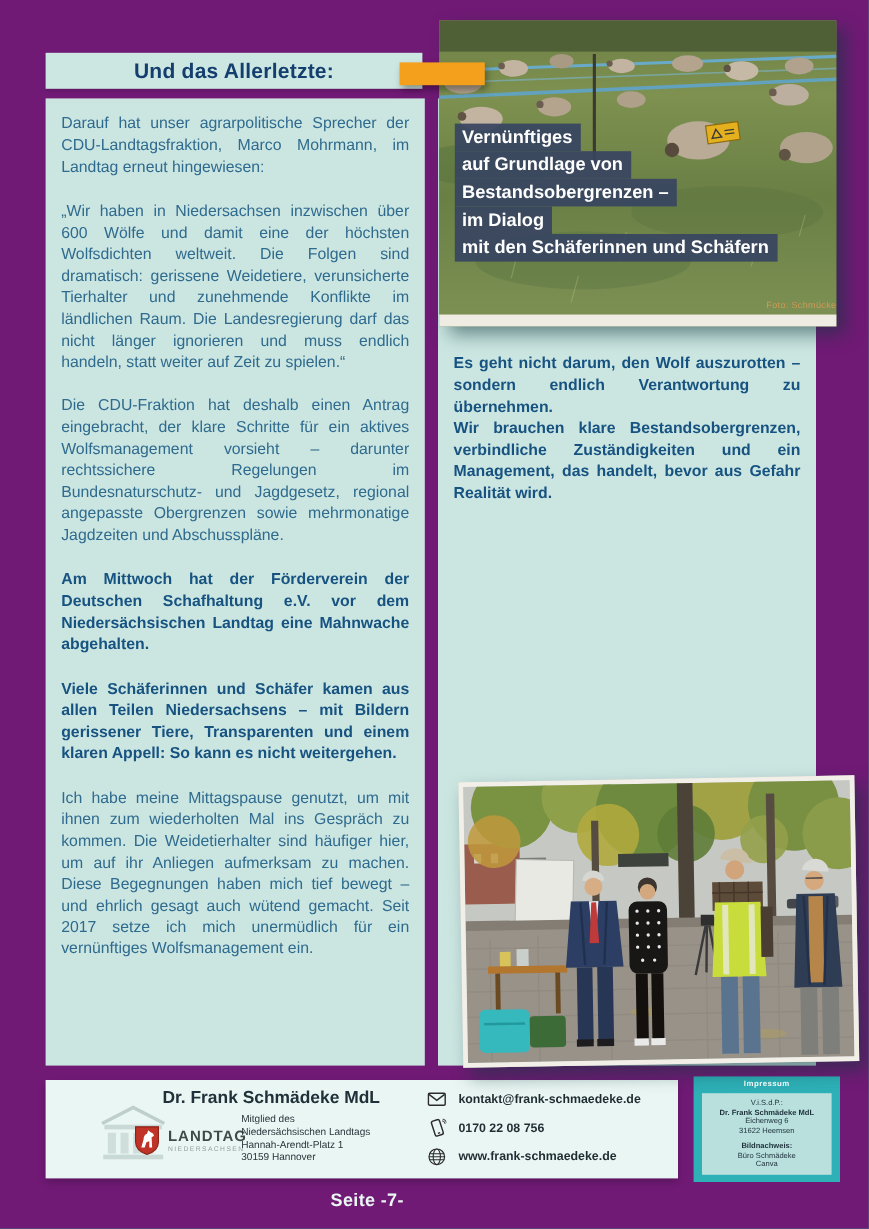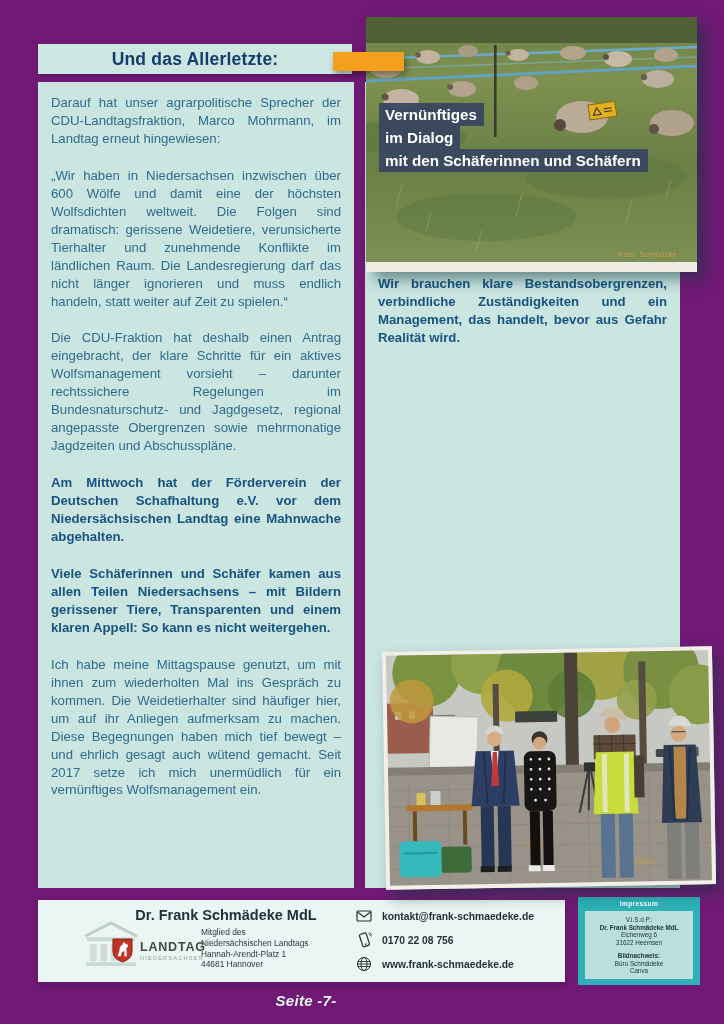--- a/index.html
+++ b/index.html
@@ -22,21 +22,21 @@
   .col p.bold{font-weight:bold;color:#175381;}
   .col p.tight{margin-top:-19px;}
 
   
   .top-photo{left:366px;top:17px;width:331px;height:245px;border-bottom:10px solid #EFECE3;
              z-index:20;box-shadow:8px 7px 14px rgba(13,56,60,.55);background:#74884a;}
   .top-photo svg{display:block;}
   .overlay-lines{left:13px;top:86px;}
   .overlay-lines span{display:table;background:rgba(56,69,97,.93);color:#fff;font-weight:bold;
                       font-size:15.2px;line-height:16px;padding:3.5px 7px 3.5px 6px;white-space:nowrap;}
-  .photo-credit{right:20px;bottom:3px;font-size:7.5px;color:#CF9A55;letter-spacing:.3px;}
+  .photo-credit{right:0;bottom:3px;font-size:7.5px;color:#CF9A55;letter-spacing:.3px;}
 
   
   .bottom-photo{left:384px;top:649px;width:322px;height:230px;border:4px solid #F2EFE8;
                 transform:rotate(-1deg);z-index:20;box-shadow:6px 8px 14px rgba(13,56,60,.5);background:#c6c9c3;}
   .bottom-photo svg{display:block;}
 
   
   .footer-main{left:38px;top:900px;width:527px;height:82px;background:#EAF6F3;box-shadow:0 3px 6px rgba(0,0,0,.2);}
   .f-title{left:88px;top:7px;width:200px;text-align:center;font-size:14.5px;font-weight:bold;color:#20313A;}
   .f-address{left:163px;top:27px;font-size:8.4px;line-height:10.8px;color:#2A363C;}
@@ -46,21 +46,21 @@
   .contact-row .txt{font-size:10.3px;font-weight:bold;color:#1F2D33;}
   .c1{left:306px;top:8px;} .c2{left:306px;top:32px;} .c3{left:306px;top:56px;}
 
   .impressum{left:578px;top:897px;width:122px;height:88px;background:#2DB0B6;}
   .imp-title{left:0;top:3px;width:122px;text-align:center;font-size:6.5px;font-weight:bold;color:#fff;letter-spacing:.4px;}
   .imp-panel{left:7px;right:7px;top:14px;bottom:6px;background:#B9E0DD;text-align:center;padding-top:5px;box-sizing:border-box;}
   .imp-panel div{font-size:6.3px;line-height:7.7px;color:#1C2F38;}
   .imp-panel div.bold{font-weight:bold;}
   .imp-panel div.spacer{height:5px;}
 
-  .page-num{left:0;width:612px;top:992px;text-align:center;font-size:15px;font-weight:bold;color:#EAF6F4;letter-spacing:.3px;font-style:italic;}
+  .page-num{left:0;width:612px;top:992px;text-align:center;font-size:15px;font-weight:bold;color:#EAF6F4;letter-spacing:.3px;}
 </style>
 </head>
 <body>
 
 <div class="page">
 
   <div class="abs header-box">
     <span>Und das Allerletzte:</span>
   </div>
   <div class="abs orange-bar"></div>
@@ -78,20 +78,21 @@
 
       <p class="bold">Viele Schäferinnen und Schäfer kamen aus allen Teilen Niedersachsens – mit Bildern gerissener Tiere, Transparenten und einem klaren Appell: So kann es nicht weitergehen.</p>
 
       <p>Ich habe meine Mittagspause genutzt, um mit ihnen zum wiederholten Mal ins Gespräch zu kommen. Die Weidetierhalter sind häufiger hier, um auf ihr Anliegen aufmerksam zu machen. Diese Begegnungen haben mich tief bewegt – und ehrlich gesagt auch wütend gemacht. Seit 2017 setze ich mich unermüdlich für ein vernünftiges Wolfsmanagement ein.</p>
     </div>
 
   <div class="abs col right">
 
 
 
+      <p class="bold">Es geht nicht darum, den Wolf auszurotten – sondern endlich Verantwortung zu übernehmen.</p>
 
       <p class="bold tight">Wir brauchen klare Bestandsobergrenzen, verbindliche Zuständigkeiten und ein Management, das handelt, bevor aus Gefahr Realität wird.</p>
     </div>
 
   <div class="abs top-photo">
     <svg width="331" height="245" viewBox="0 0 331 245" preserveAspectRatio="none">
       <defs>
         <linearGradient id="grassG" x1="0" y1="0" x2="0" y2="1">
           <stop offset="0" stop-color="#6d7f45"></stop>
             <stop offset="0.25" stop-color="#7e9150"></stop>
@@ -137,20 +138,22 @@
         <path d="M4 11 L8 4 L12 11 Z" fill="none" stroke="#3a3a3a" stroke-width="1.2"></path>
         <path d="M15 6 h8 M15 9 h8" stroke="#3a3a3a" stroke-width="1.1"></path>
       </g>
       <g stroke="#d6d98a" stroke-width="1" opacity=".25">
         <path d="M30 190 l6 -22 M60 215 l5 -20 M150 200 l6 -24 M260 205 l6 -22 M300 180 l5 -18 M110 235 l6 -22"></path>
       </g>
     </svg>
     <div class="abs overlay-lines">
 
     <span>Vernünftiges</span>
+        <span>auf Grundlage von</span>
+        <span>Bestandsobergrenzen –</span>
         <span>im Dialog</span>
         <span>mit den Schäferinnen und Schäfern</span>
       </div>
     <div class="abs photo-credit">Foto: Schmücke</div>
   </div>
 
   <div class="abs bottom-photo">
     <svg width="322" height="230" viewBox="0 0 322 230" preserveAspectRatio="none">
       <rect width="322" height="230" fill="#c6c9c3"></rect>
       <rect x="0" y="48" width="46" height="50" fill="#9a5c4c"></rect>
@@ -279,21 +282,21 @@
     </svg>
     <div class="abs lt-word">LANDTAG</div>
     <div class="abs lt-sub">NIEDERSACHSEN</div>
 
     <div class="abs f-title">Dr. Frank Schmädeke MdL</div>
     <div class="abs f-address">
 
     <div>Mitglied des</div>
         <div>Niedersächsischen Landtags</div>
         <div>Hannah-Arendt-Platz 1</div>
-        <div>44681 Hannover</div>
+        <div>30159 Hannover</div>
       </div>
 
     <div class="abs contact-row c1">
       <svg width="16" height="16" viewBox="0 0 16 16">
         <rect x="1" y="3" width="14" height="10" rx="1" fill="none" stroke="#2b2b2b" stroke-width="1.2"></rect>
         <path d="M1.5 4 L8 9 L14.5 4" fill="none" stroke="#2b2b2b" stroke-width="1.2"></path>
       </svg>
       <span class="txt">kontakt@frank-schmaedeke.de</span>
     </div>
     <div class="abs contact-row c2">

